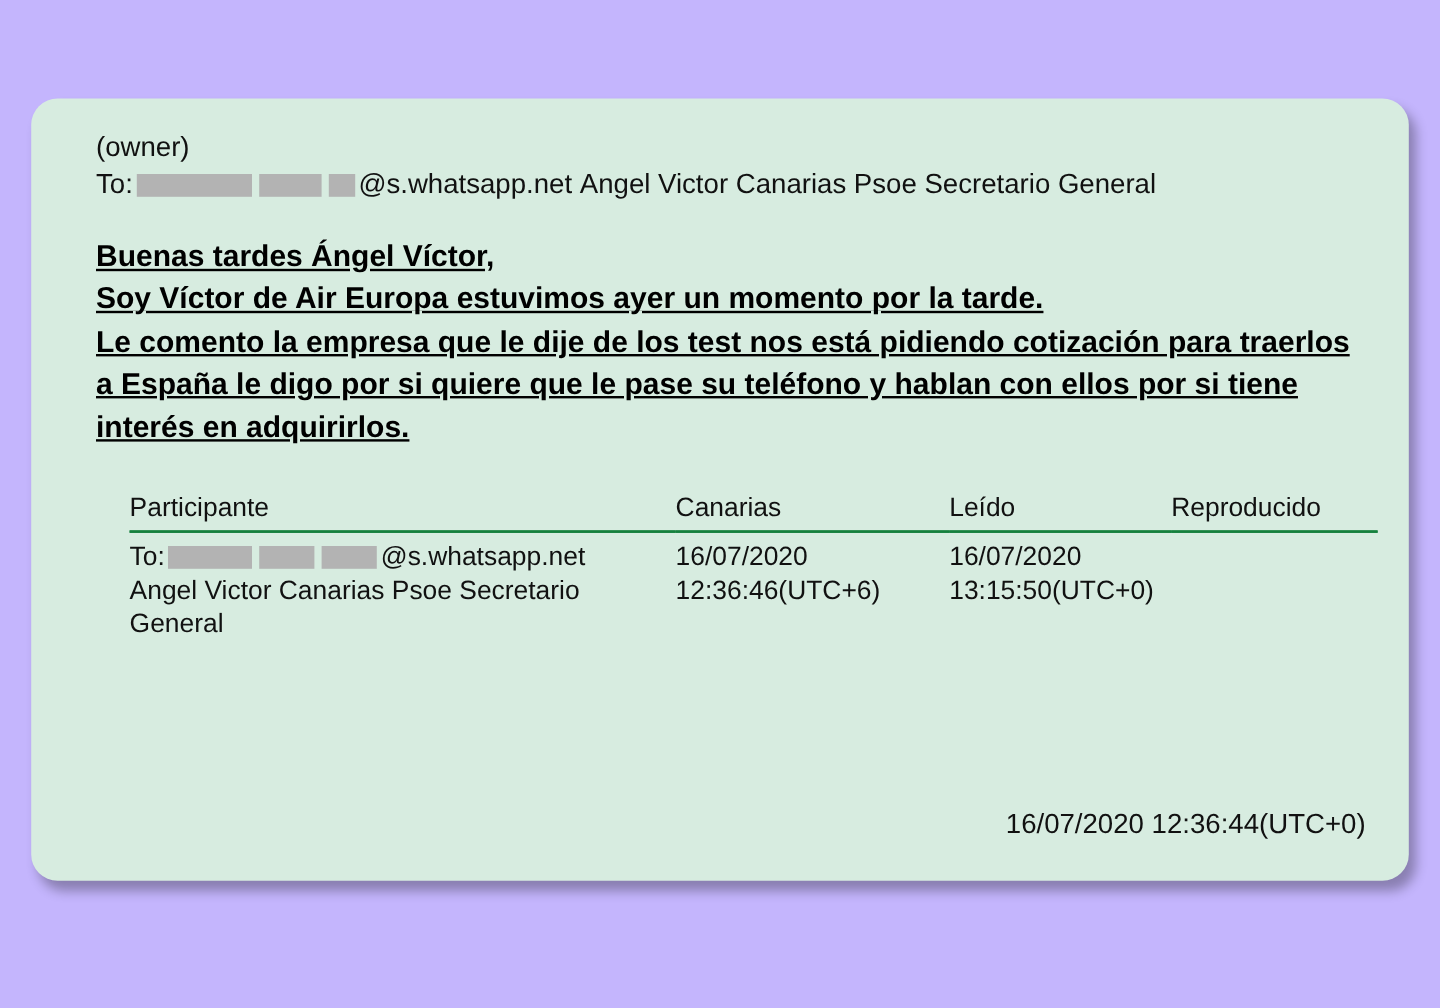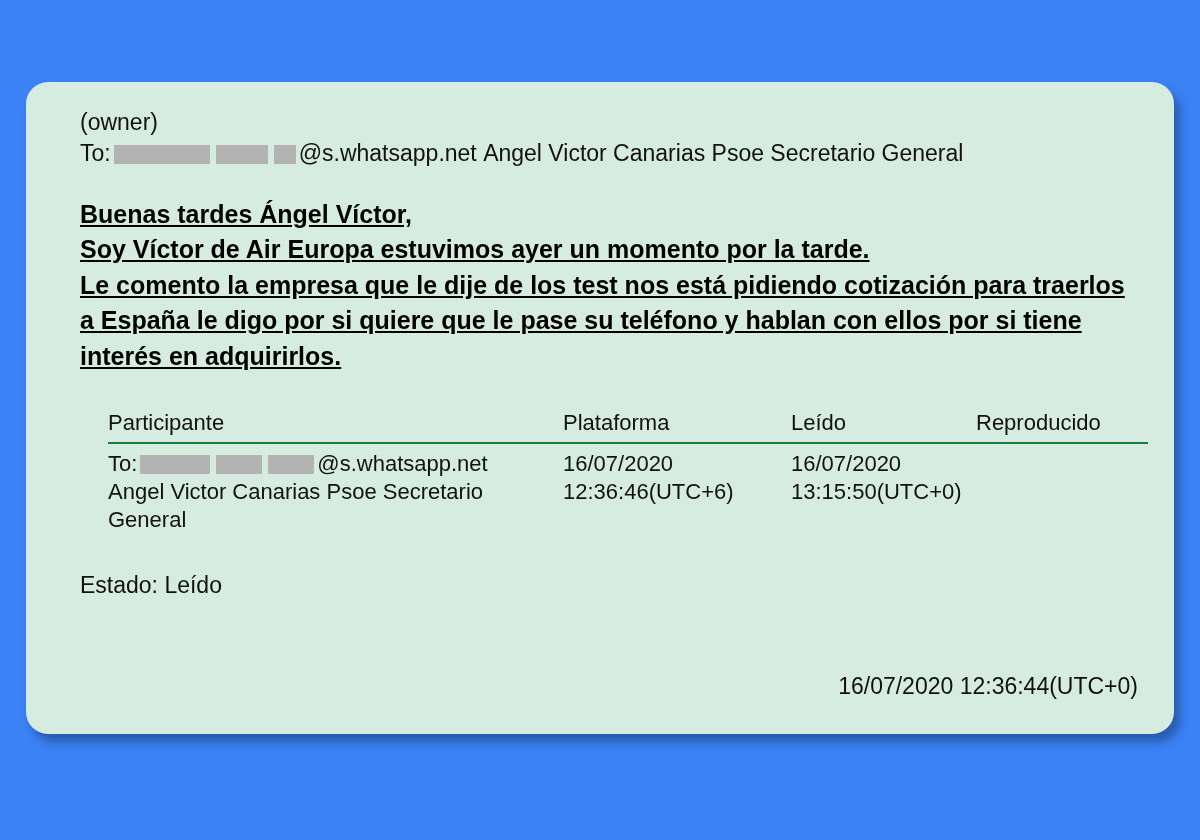--- a/index.html
+++ b/index.html
@@ -7,21 +7,21 @@
     padding: 0;
     background: #ffffff;
     width: 1200px;
     height: 840px;
     font-family: "Liberation Sans", sans-serif;
   }
   .page {
     position: relative;
     width: 1200px;
     height: 840px;
-    background: #3b82f6;
+    background: #c4b5fd;
     overflow: hidden;
   }
   .card {
     position: absolute;
     left: 26px;
     top: 82px;
     width: 1148px;
     height: 652px;
     background: #d7ece0;
     border-radius: 22px;
@@ -144,21 +144,21 @@
       <p>Buenas tardes Ángel Víctor,</p>
       <p>Soy Víctor de Air Europa estuvimos ayer un momento por la tarde.</p>
       <p>Le comento la empresa que le dije de los test nos está pidiendo cotización para traerlos a España le digo por si quiere que le pase su teléfono y hablan con ellos por si tiene interés en adquirirlos.</p>
     </div>
 
     <div class="table-wrap">
       <table class="participants">
         <thead>
           <tr>
             <th class="col-part">Participante</th>
-            <th class="col-ent">Plataforma</th>
+            <th class="col-ent">Canarias</th>
             <th class="col-leido">Leído</th>
             <th class="col-rep">Reproducido</th>
           </tr>
         </thead>
         <tbody>
           <tr>
             <td class="col-part">
               <div class="participant-cell">
                 <div class="participant-line1">
                   <span>To:</span>
@@ -178,19 +178,18 @@
               <div>16/07/2020</div>
               <div>13:15:50(UTC+0)</div>
             </td>
             <td class="col-rep"></td>
           </tr>
         </tbody>
       </table>
     </div>
 
     <div class="status-block">
-      <div>Estado: Leído</div>
     </div>
 
     <div class="timestamp">16/07/2020 12:36:44(UTC+0)</div>
 
   </div>
 </div>
 
 </body></html>

